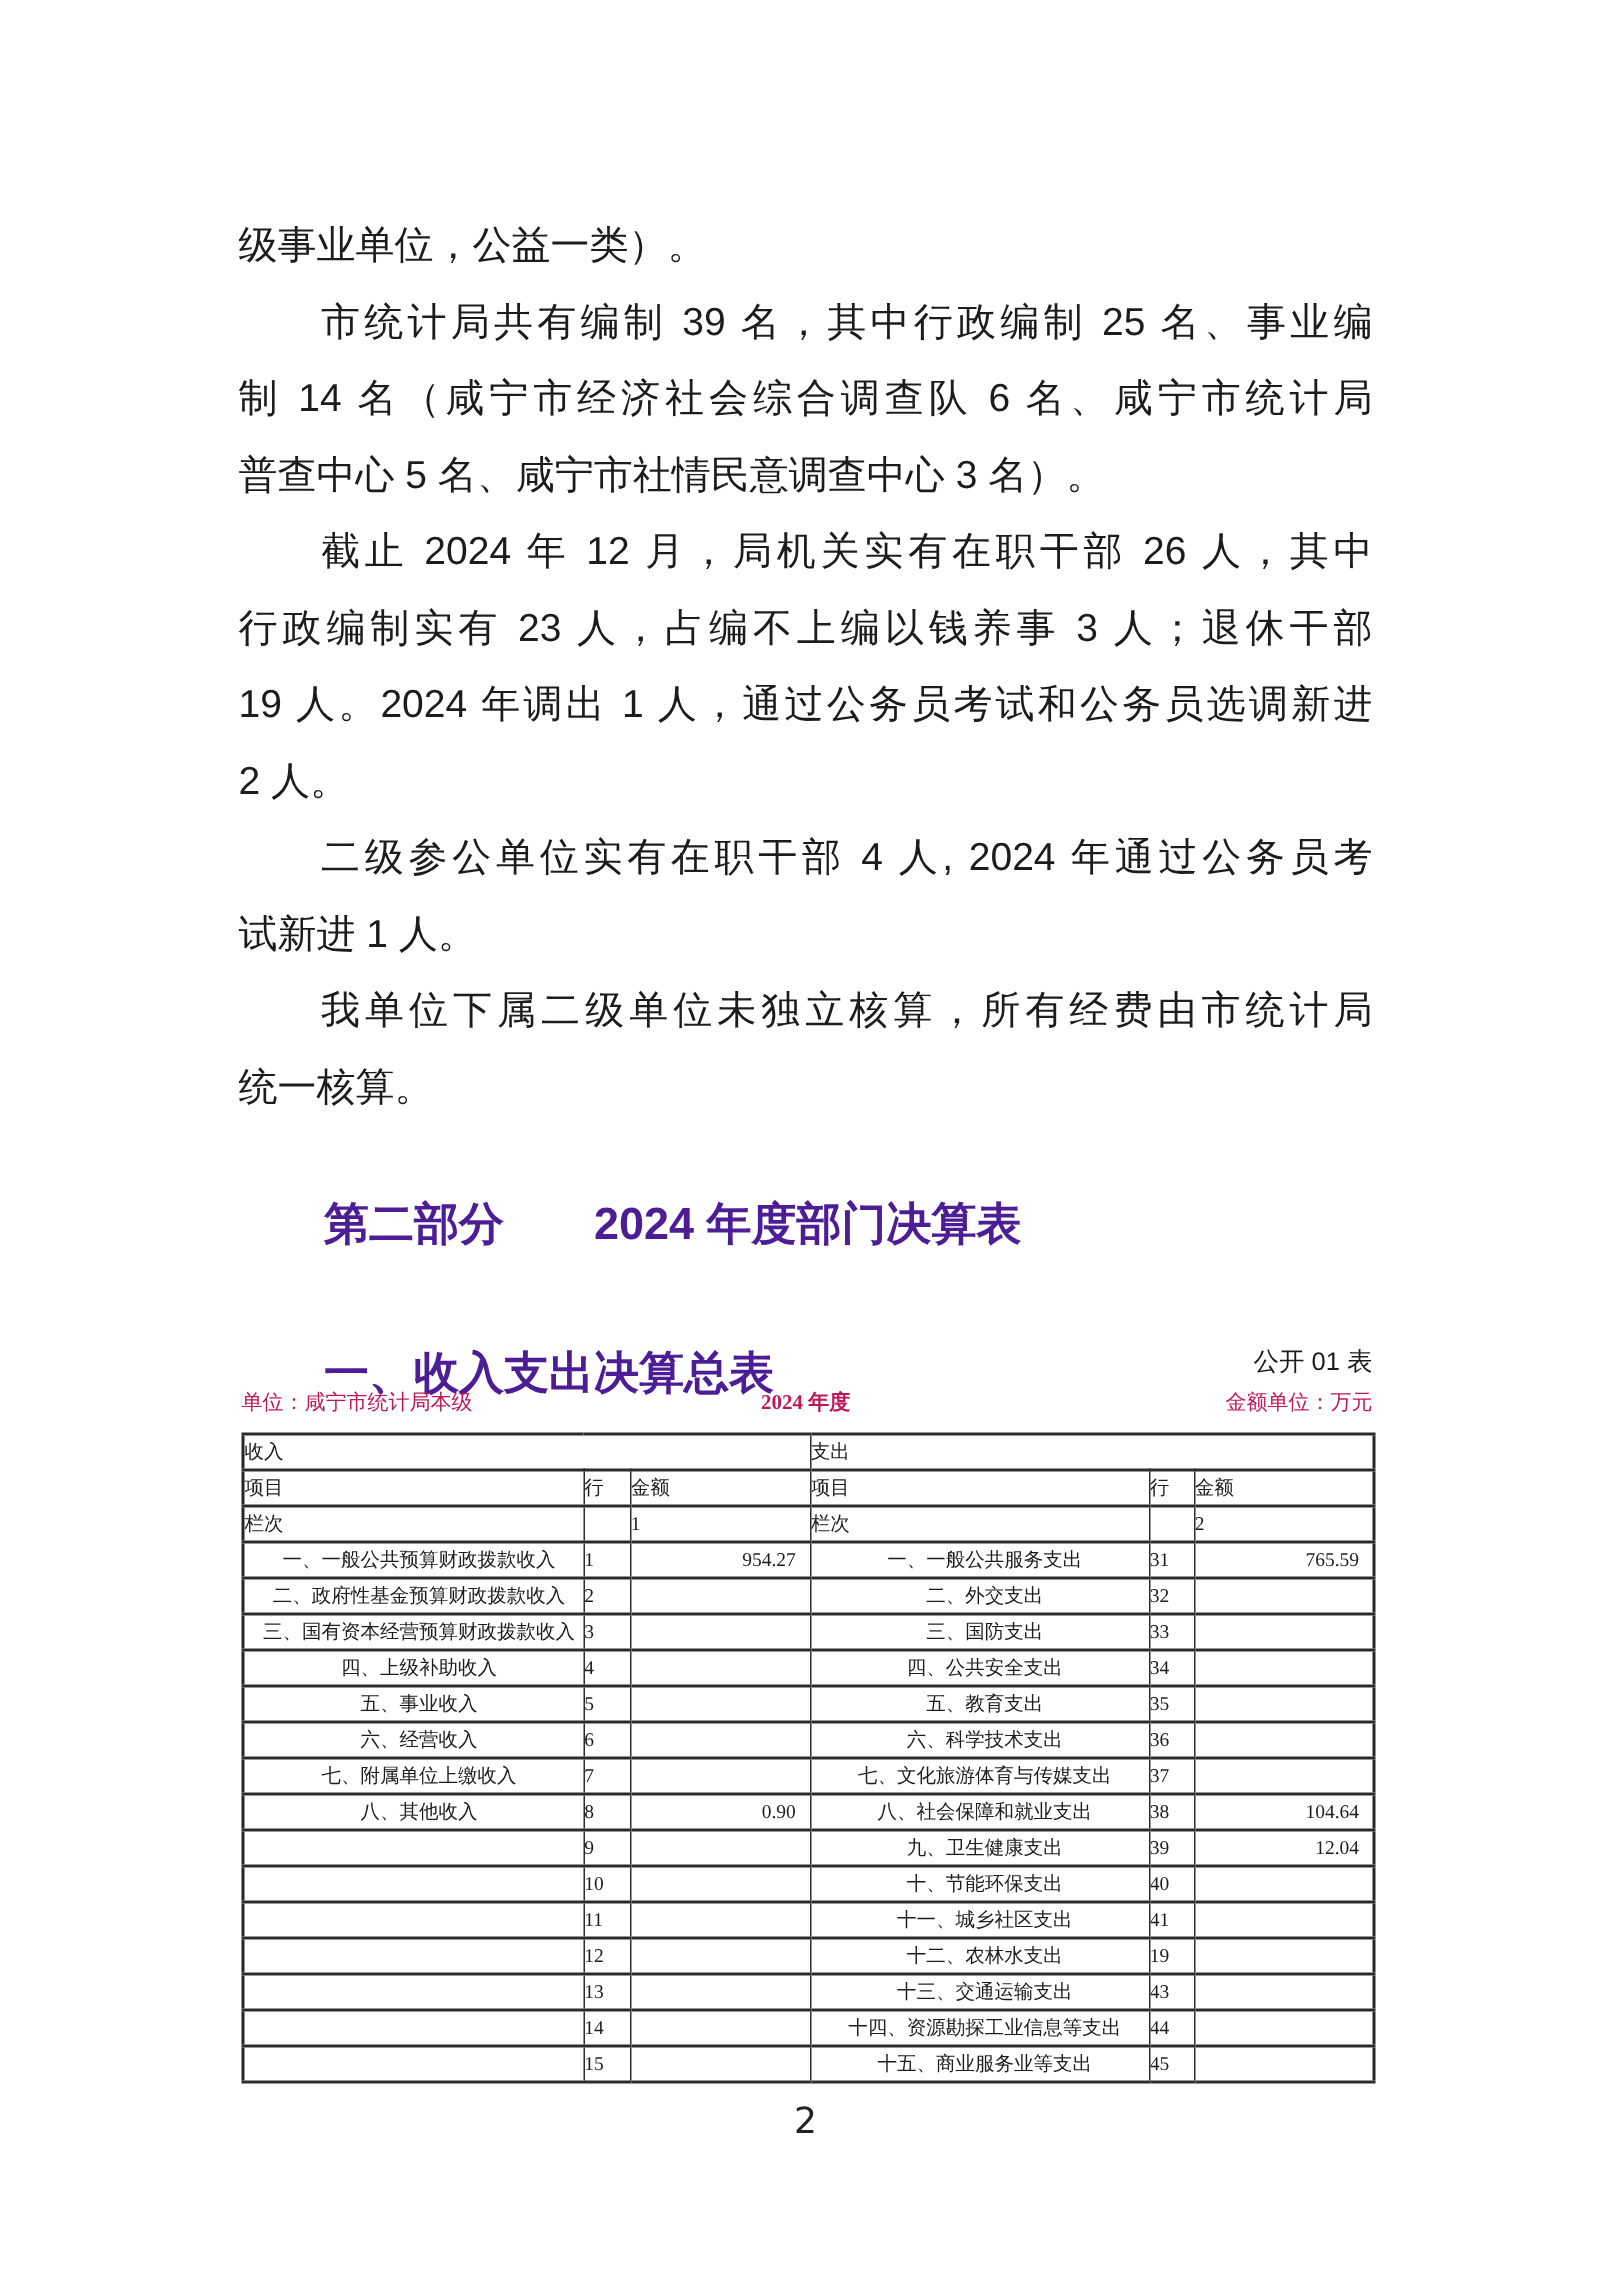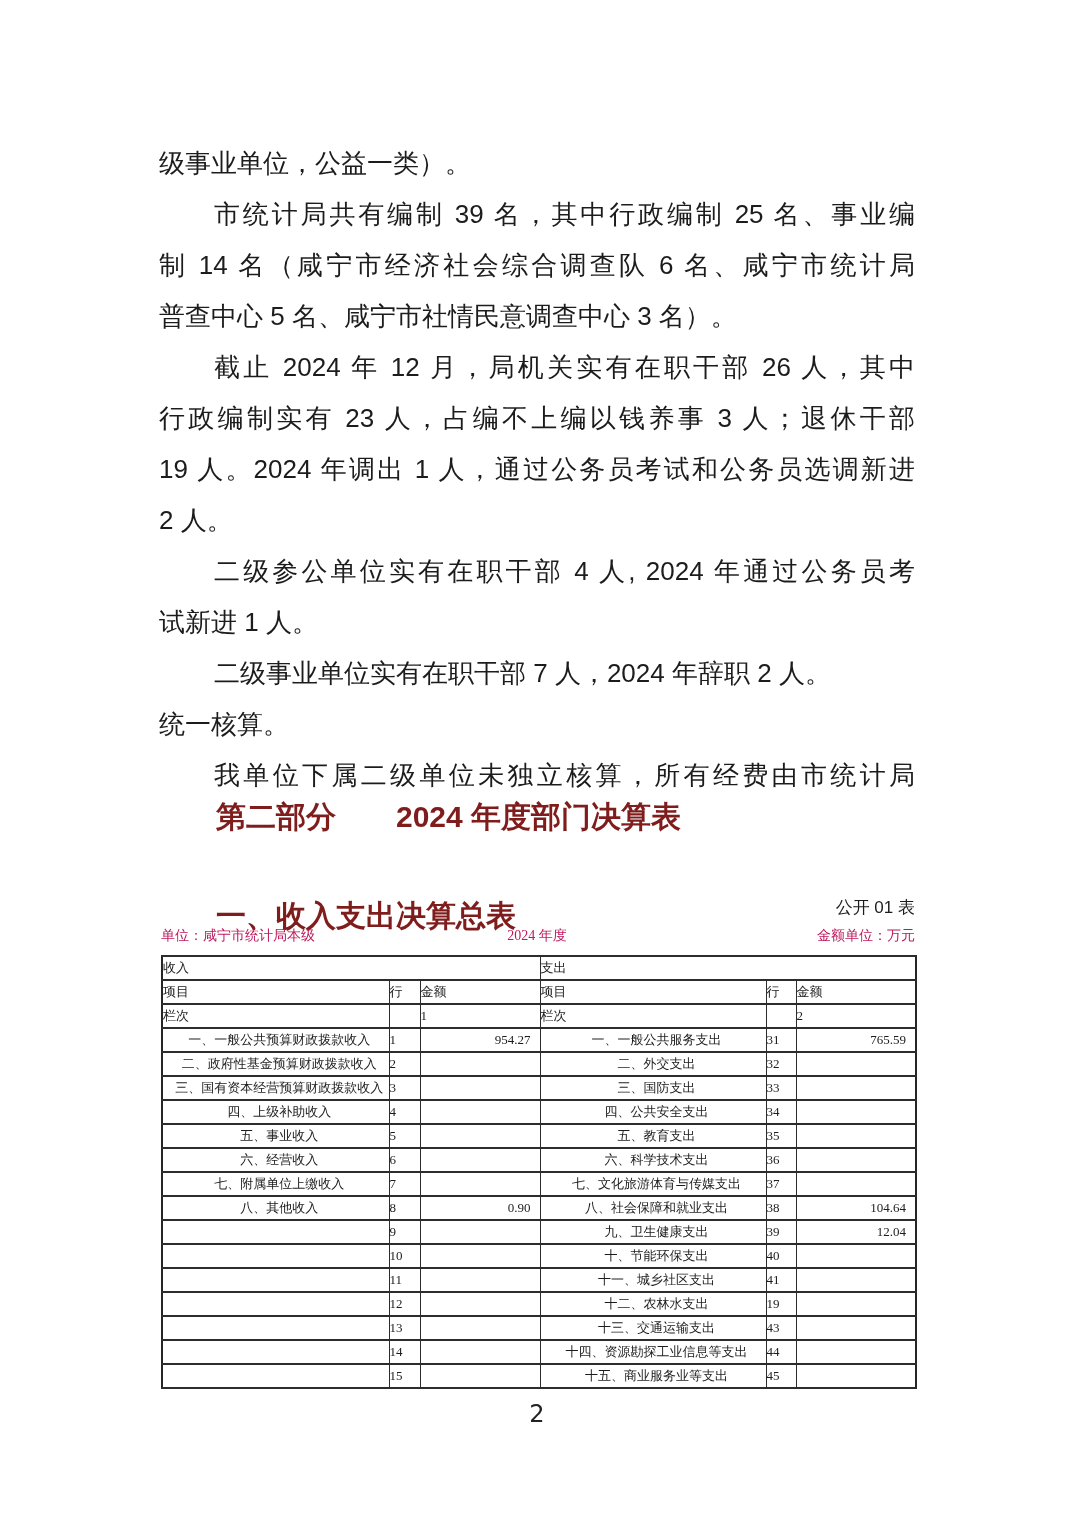--- a/index.html
+++ b/index.html
@@ -35,21 +35,21 @@
   .h-part, .h-section {
     position: absolute;
     left: 159px;
     width: 756px;
     padding-left: 57px;
     box-sizing: border-box;
     font-family: "Liberation Sans", "DejaVu Sans", sans-serif;
     font-weight: 700;
     font-size: 30px;
     line-height: 40px;
-    color: #7f1d1d;
+    color: #4c1d95;
   }
   .h-part { top: 797px; }
   .h-section { top: 852px; margin-top: 44px; }
   
   .pub-label {
     position: absolute;
     left: 159px;
     top: 896px;
     width: 756px;
     text-align: right;
@@ -63,21 +63,21 @@
     left: 159px;
     top: 922px;
     width: 756px;
     height: 28px;
     font-family: "Liberation Serif", "DejaVu Serif", serif;
     font-size: 14px;
     line-height: 28px;
     color: #be185d;
   }
   .meta-row .m-left  { position: absolute; left: 2px; }
-  .meta-row .m-center{ position: absolute; left: 50%; transform: translateX(-50%); }
+  .meta-row .m-center{ position: absolute; left: 50%; transform: translateX(-50%); font-weight: bold; }
   .meta-row .m-right { position: absolute; right: 0; }
   
   .acct-table {
     position: absolute;
     left: 161px;
     top: 955px;
     width: 754px;
     border-collapse: collapse;
     table-layout: fixed;
     font-family: "Liberation Serif", "DejaVu Serif", serif;
@@ -120,23 +120,22 @@
       <div class="bline last">级事业单位，公益一类）。</div>
       <div class="bline ind">市统计局共有编制 39 名，其中行政编制 25 名、事业编</div>
       <div class="bline">制 14 名（咸宁市经济社会综合调查队 6 名、咸宁市统计局</div>
       <div class="bline last">普查中心 5 名、咸宁市社情民意调查中心 3 名）。</div>
       <div class="bline ind">截止 2024 年 12 月，局机关实有在职干部 26 人，其中</div>
       <div class="bline">行政编制实有 23 人，占编不上编以钱养事 3 人；退休干部</div>
       <div class="bline">19 人。2024 年调出 1 人，通过公务员考试和公务员选调新进</div>
       <div class="bline last">2 人。</div>
       <div class="bline ind">二级参公单位实有在职干部 4 人, 2024 年通过公务员考</div>
       <div class="bline last">试新进 1 人。</div>
-      <div class="bline last ind">二级事业单位实有在职干部 7 人，2024 年辞职 2 人。</div>
+      <div class="bline ind">我单位下属二级单位未独立核算，所有经费由市统计局</div>
       <div class="bline last">统一核算。</div>
-      <div class="bline ind">我单位下属二级单位未独立核算，所有经费由市统计局</div>
     </div>
 
   <div class="h-part">第二部分　　2024 年度部门决算表</div>
   <div class="h-section">一、收入支出决算总表</div>
 
   <div class="pub-label">公开 01 表</div>
 
   <div class="meta-row">
     <span class="m-left">单位：咸宁市统计局本级</span>
     <span class="m-center">2024 年度</span>

